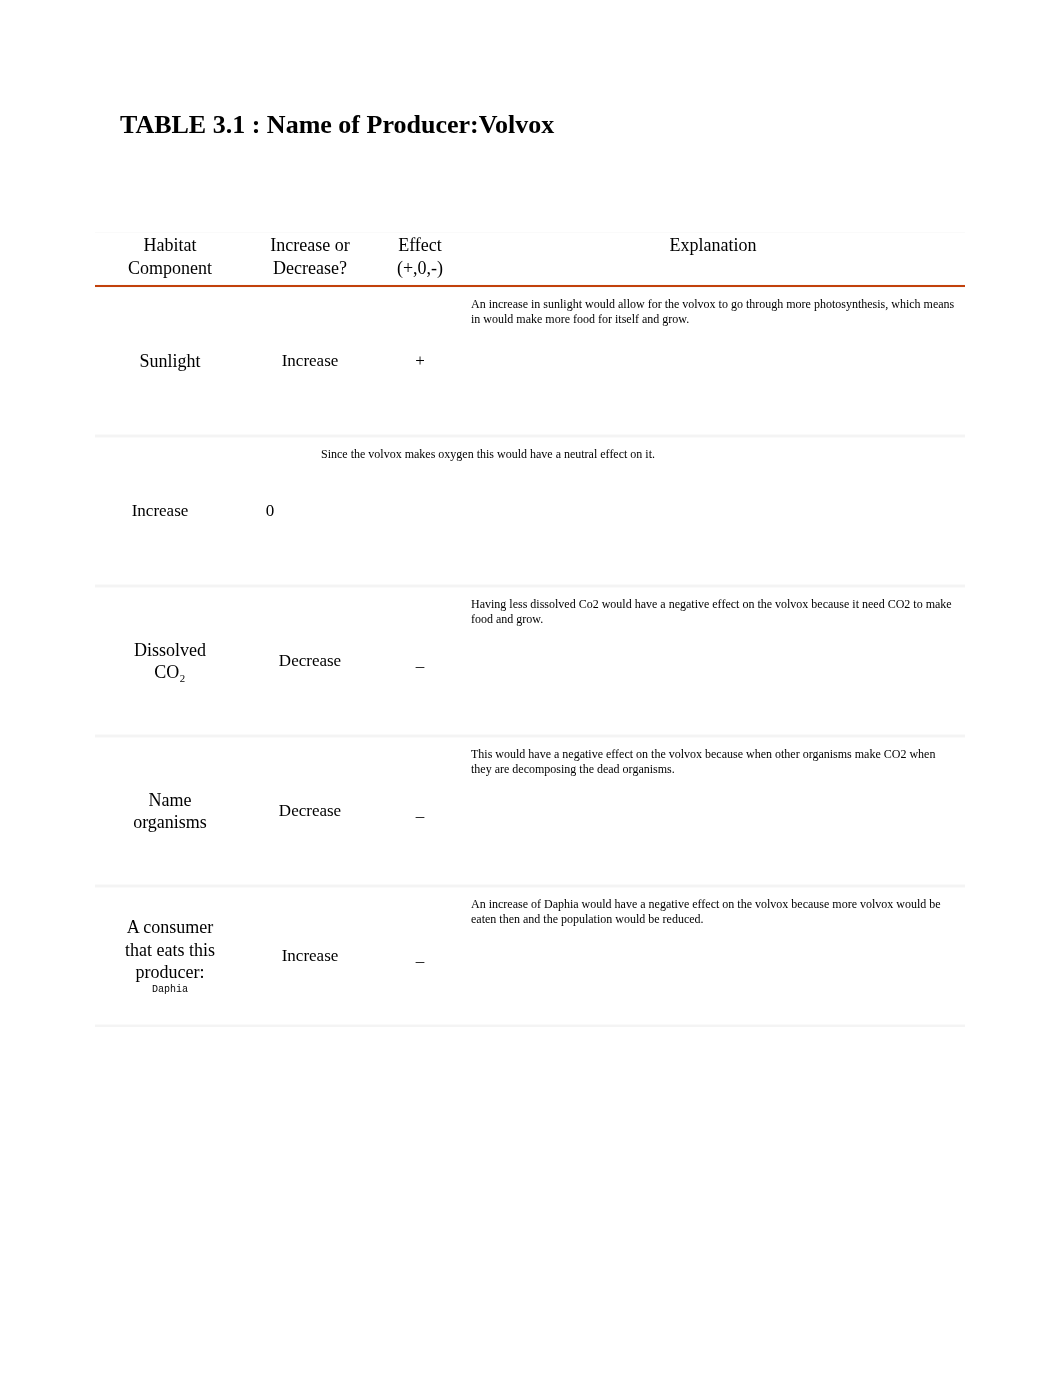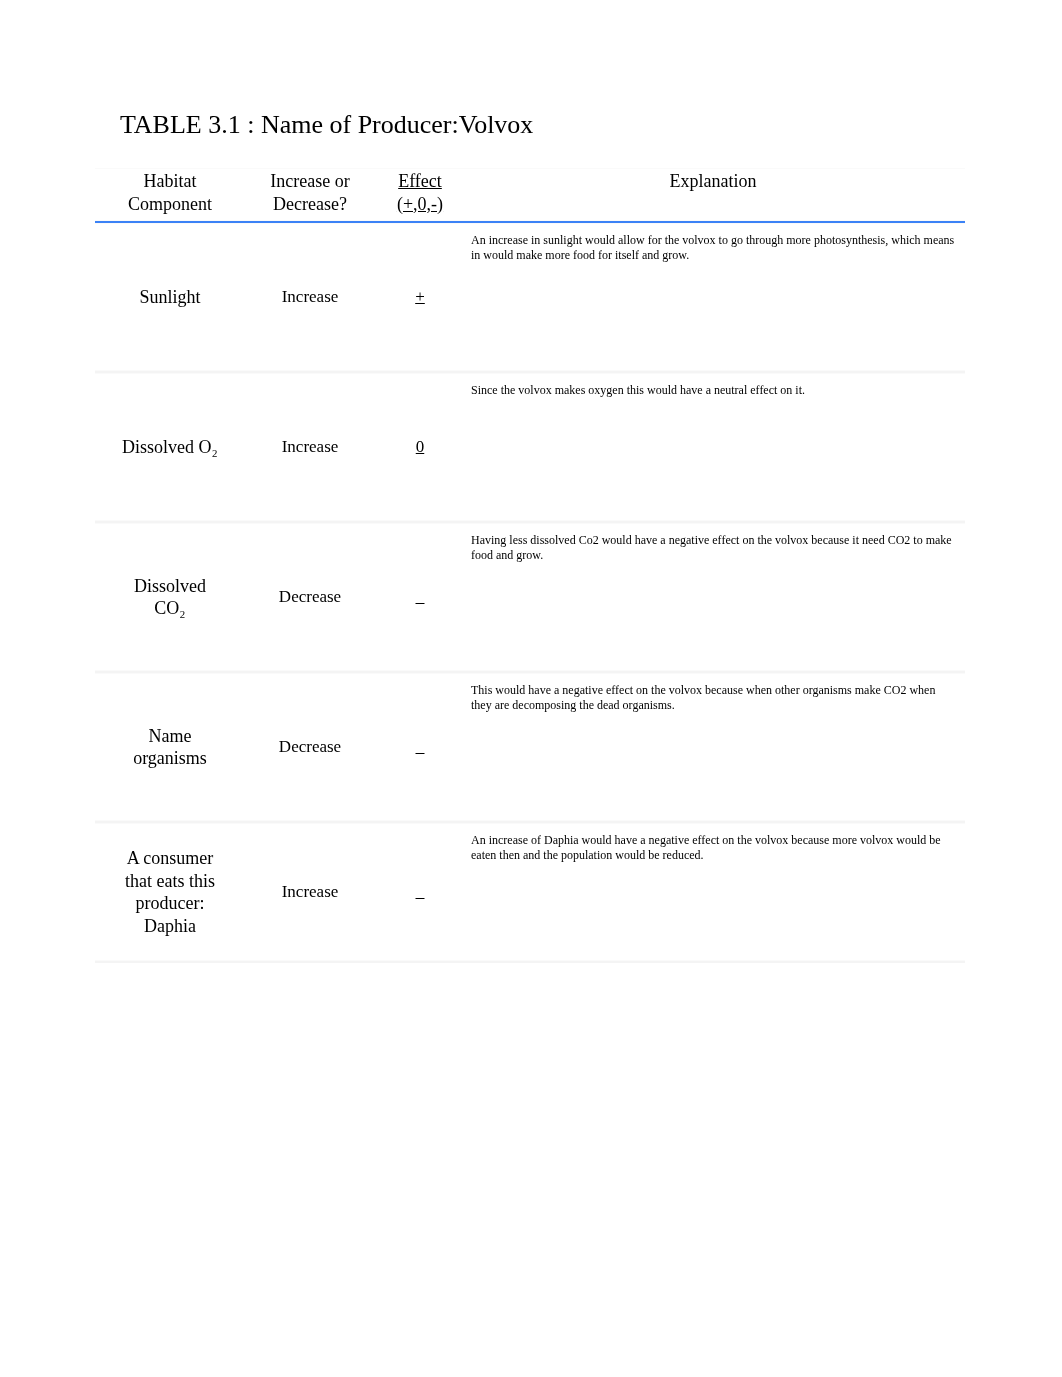--- a/index.html
+++ b/index.html
@@ -10,37 +10,37 @@
     body {
       background: #ffffff;
       font-family: "Times New Roman", Times, serif;
       width: 1062px;
       height: 1377px;
       padding: 110px 60px 60px 60px;
       color: #000;
     }
     .page-title {
       font-size: 26px;
-      font-weight: normal;
+      font-weight: bold;
       margin-left: 60px;
-      margin-bottom: 28px;
+      margin-bottom: 92px;
       text-shadow: 0 0 1px rgba(0,0,0,0.05);
     }
     .table-wrap {
       margin-left: 35px;
       width: 870px;
     }
     .row {
       display: flex;
       align-items: stretch;
       border-bottom: 2px solid #f4f4f4;
       background: #ffffff;
     }
     .row.header {
-      border-bottom: 2px solid #3b82f6;
+      border-bottom: 2px solid #c2410c;
     }
     .cell {
       padding: 8px 8px;
     }
     .col-habitat {
       width: 150px;
       text-align: center;
       display: flex;
       align-items: center;
       justify-content: center;
@@ -55,21 +55,20 @@
       justify-content: center;
       font-size: 17px;
     }
     .col-effect {
       width: 90px;
       text-align: center;
       display: flex;
       align-items: center;
       justify-content: center;
       font-size: 17px;
-      text-decoration: underline;
     }
     .col-exp {
       flex: 1;
       text-align: left;
       font-size: 12px;
       padding: 10px 10px 10px 6px;
       line-height: 1.25;
       display: flex;
       align-items: flex-start;
     }
@@ -94,21 +93,22 @@
     .row.data .col-exp {
       padding-top: 10px;
     }
     .stack {
       display: flex;
       flex-direction: column;
       align-items: center;
       line-height: 1.25;
     }
     .small {
-      font-size: 18px;
+      font-size: 10px;
+      font-family: Liberation Mono, monospace;
     }
     .shadow-edge {
       box-shadow: 0 1px 0 rgba(0,0,0,0.02) inset, 0 -1px 0 rgba(0,0,0,0.02) inset;
     }
   </style>
 </head>
 <body>
 
 <div class="page-title">TABLE 3.1 : Name of Producer:Volvox</div>
 
@@ -141,23 +141,20 @@
   <div class="row data shadow-edge">
     <div class="cell col-habitat">
       <span>Sunlight</span>
     </div>
     <div class="cell col-change">Increase</div>
     <div class="cell col-effect">+</div>
     <div class="cell col-exp">An increase in sunlight would allow for the volvox to go through more photosynthesis, which means in would make more food for itself and grow.</div>
   </div>
 
   <div class="row data shadow-edge">
-    <div class="cell col-habitat">
-      <span>Dissolved O₂</span>
-    </div>
     <div class="cell col-change">Increase</div>
     <div class="cell col-effect">0</div>
     <div class="cell col-exp">Since the volvox makes oxygen this would have a neutral effect on it.</div>
   </div>
 
   <div class="row data shadow-edge">
     <div class="cell col-habitat">
       <div class="stack">
         <span>Dissolved</span>
         <span>CO₂</span>

